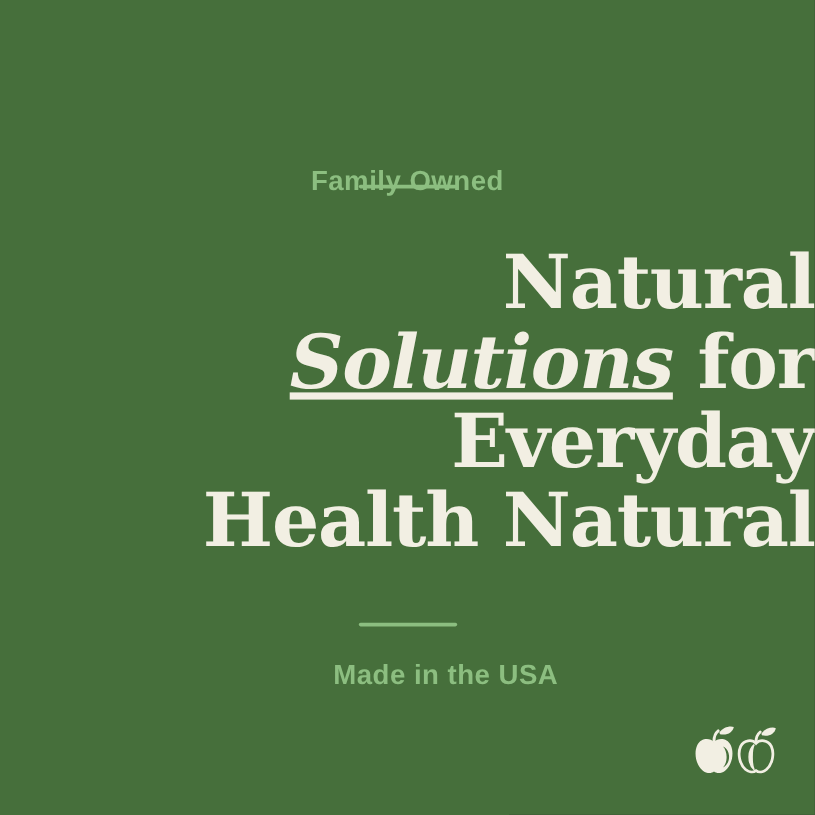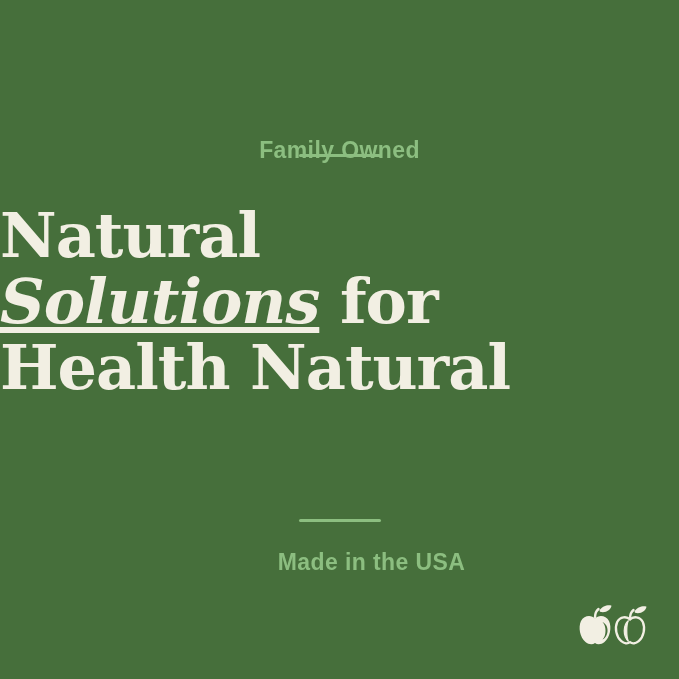--- a/index.html
+++ b/index.html
@@ -36,21 +36,21 @@
     border-radius: 2px;
     background: #8CBE80;
   }
   .divider.top { top: 154px; }
   .divider.bottom { top: 519px; }
   .headline {
     position: absolute;
     top: 203px;
     left: 0;
     width: 100%;
-    text-align: left;
+    text-align: right;
     color: #F2EFE3;
     font-family: "DejaVu Serif", serif;
     font-weight: bold;
     font-size: 62px;
     line-height: 66px;
     letter-spacing: -1px;
   }
   .headline .it { font-style: italic; text-decoration: underline; }
   .logo {
     position: absolute;
@@ -66,20 +66,21 @@
 
 <div class="canvas">
 
   <div class="eyebrow top">Family Owned</div>
 
   <div class="divider top"></div>
 
   <div class="headline">
     <div>Natural</div>
     <div><span class="it">Solutions</span><span> for</span></div>
+    <div>Everyday</div>
     <div>Health Natural</div>
   </div>
 
   <div class="divider bottom"></div>
 
   <div class="eyebrow bottom">Made in the USA</div>
 
   <div class="logo">
     <svg viewBox="0 0 73 57" xmlns="http://www.w3.org/2000/svg">
 

